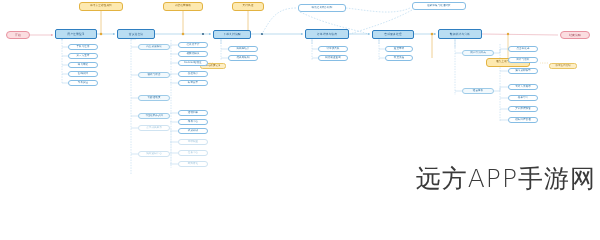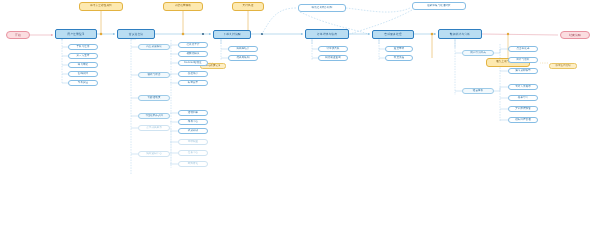--- a/index.html
+++ b/index.html
@@ -294,14 +294,15 @@
     <div class="node n-leaf" style="left:508px;top:106px;width:30px;height:6px;">异常数据预警</div>
     <div class="node n-leaf" style="left:508px;top:117px;width:30px;height:6px;">指标口径管理</div>
 
     <div class="node n-dim" style="left:138px;top:125px;width:32px;height:6px;">会员成长体系</div>
     <div class="node n-dim" style="left:178px;top:139px;width:30px;height:6px;">等级权益</div>
     <div class="node n-dim" style="left:178px;top:150px;width:30px;height:6px;">任务中心</div>
     <div class="node n-dim" style="left:178px;top:161px;width:30px;height:6px;">签到有礼</div>
 
   </div>
 
+  <div class="watermark">远方APP手游网</div>
 
 </div>
 
 </body></html>

